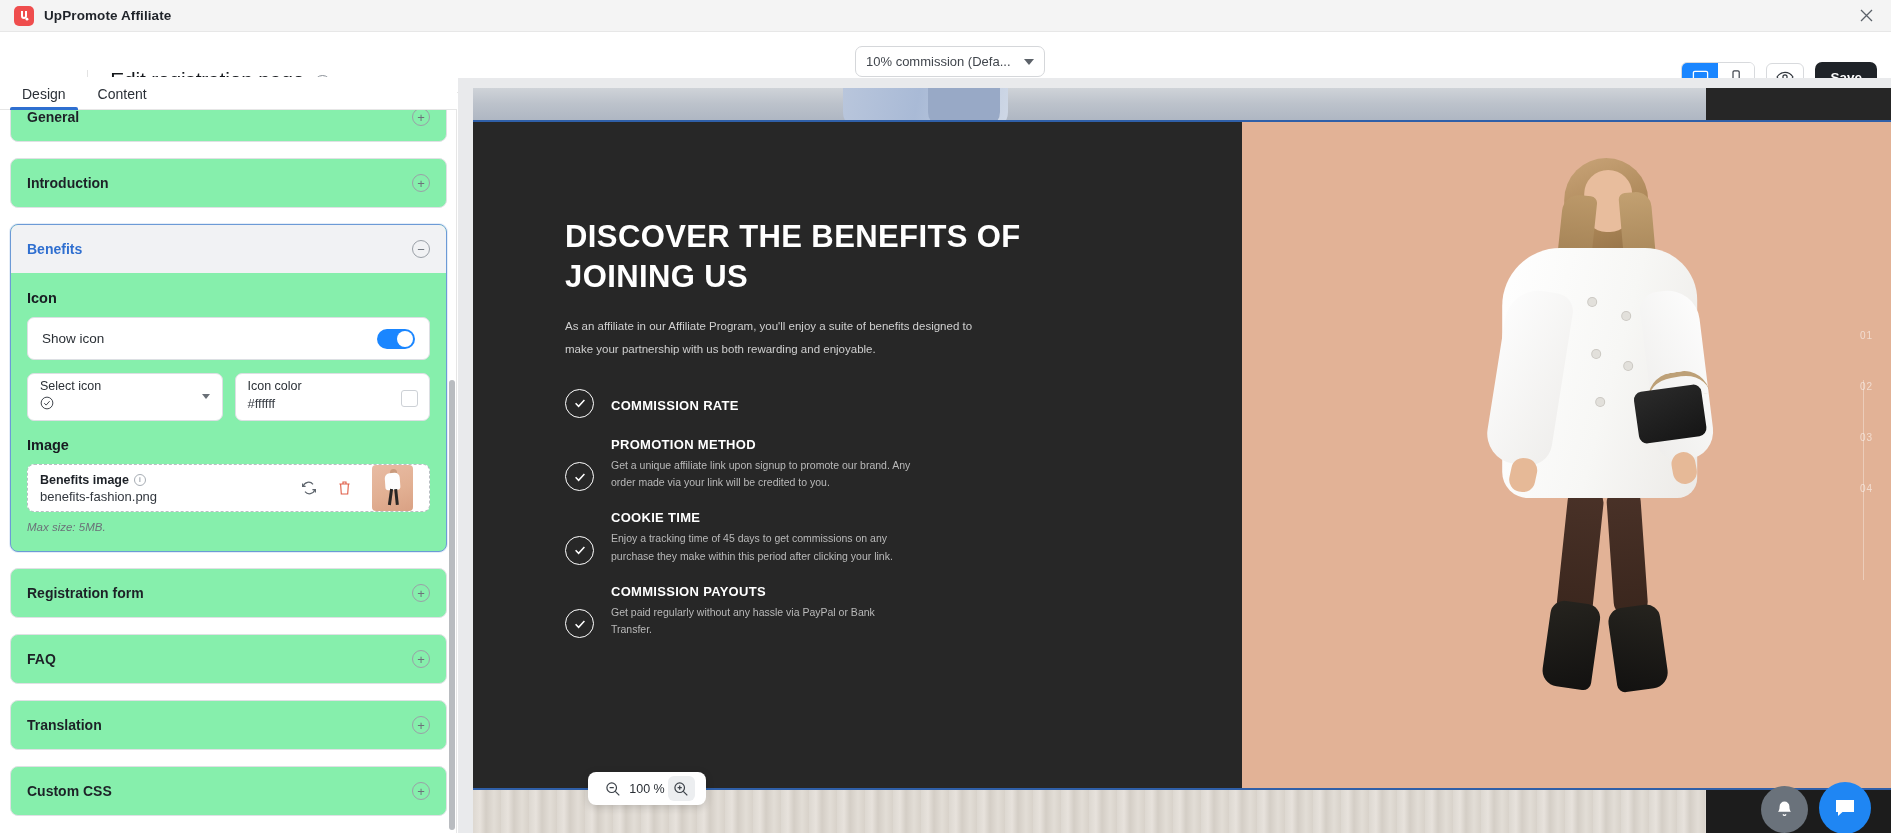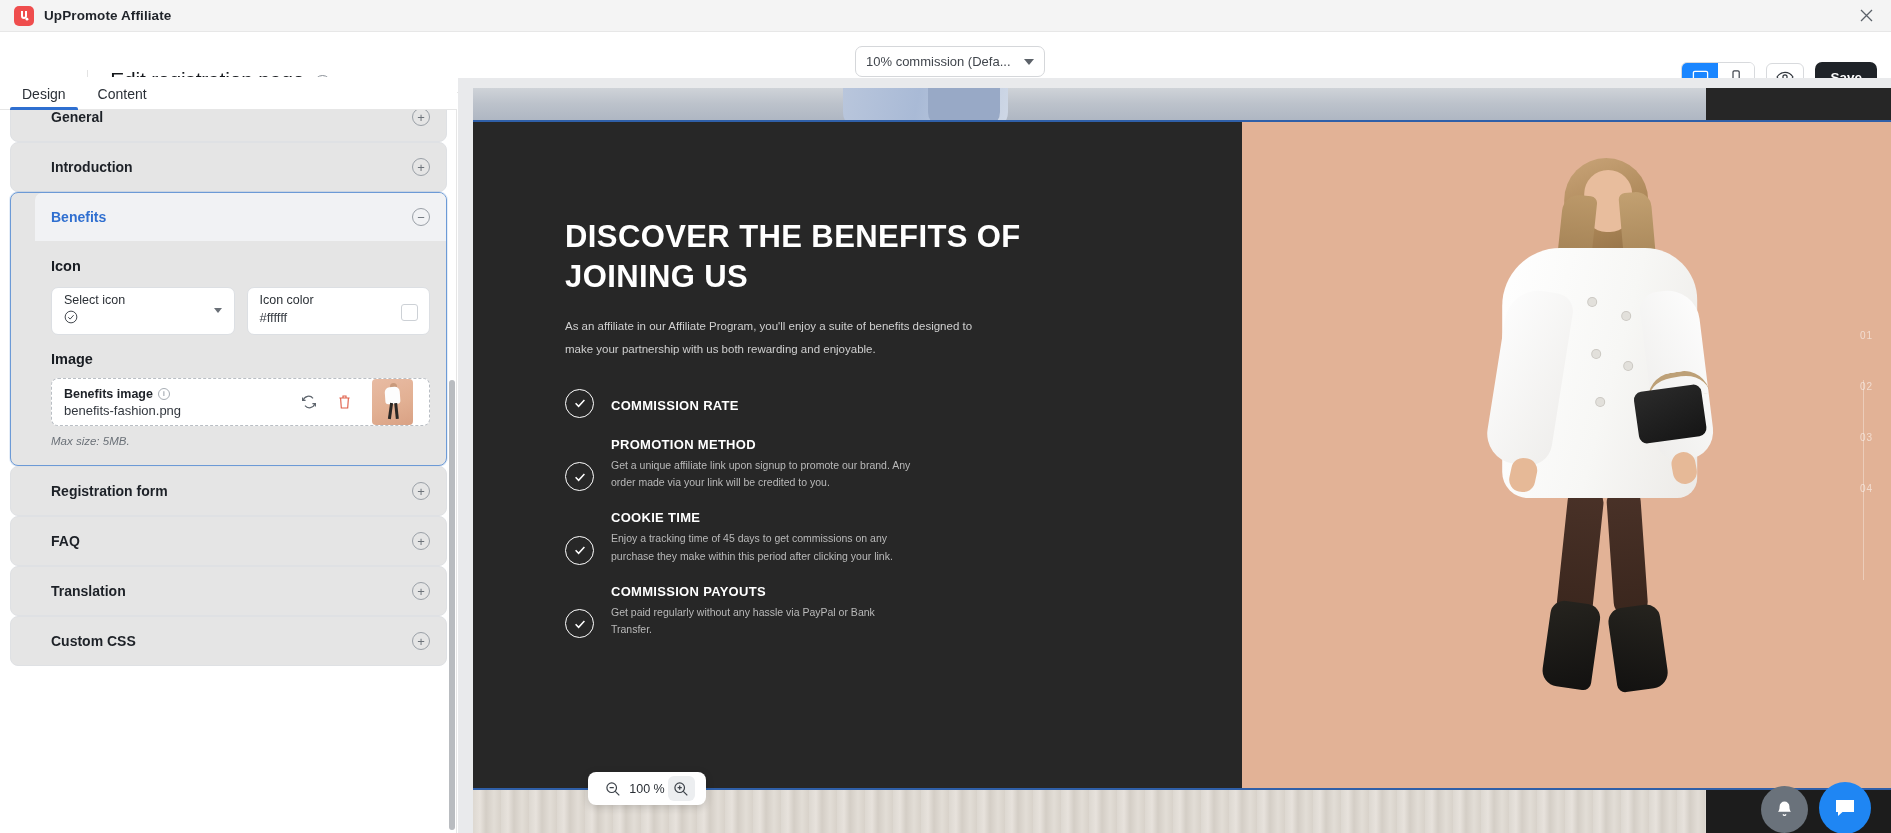--- a/index.html
+++ b/index.html
@@ -99,23 +99,22 @@
     height: 3px; background: #2f6fd0; border-radius: 2px 2px 0 0;
   }
 
   
   .sidebar {
     position: absolute; left: 0; top: 110px; width: 457px; height: 723px;
     background: #fff; overflow: hidden; border-right: 1px solid #e6e6e6;
   }
   .sb-inner { position: absolute; left: 0; top: -18px; width: 457px; padding: 0 10px; }
   .panel {
-    border: 1px solid #dfe1e4; border-radius: 8px; background: #e5e5e5;
-    margin-bottom: 0;
-    padding-left: 24px;
+    border: 1px solid #dfe1e4; border-radius: 8px; background: #86efac;
+    margin-bottom: 16px;
   }
   .panel-head {
     height: 48px; display: flex; align-items: center; padding: 0 16px; cursor: pointer;
   }
   .panel-title { font-size: 14px; font-weight: bold; color: #1d2127; }
   .panel-toggle {
     margin-left: auto; width: 18px; height: 18px; border-radius: 50%;
     border: 1.3px solid #9aa0a7; color: #6d737a; font-size: 13px; line-height: 1;
     display: flex; align-items: center; justify-content: center; flex: none;
   }
@@ -467,20 +466,26 @@
 
       <div class="panel open">
         <div class="panel-head">
           <span class="panel-title">Benefits</span>
           <span class="panel-toggle">−</span>
         </div>
         <div class="panel-body">
 
           <div class="section-label">Icon</div>
 
+          <div class="field-box">
+            <span class="fb-label">Show icon</span>
+            <span class="toggle">
+                <span class="knob"></span>
+              </span>
+          </div>
 
           <div class="two-col">
             <div class="combo">
               <div class="clabel">Select icon</div>
               <svg class="check-mini" viewBox="0 0 16 16" aria-hidden="true">
                 <circle cx="8" cy="8" r="6.7" stroke="#3a3f46" stroke-width="1.1" fill="none"></circle>
                 <path d="M4.9 8.2l2.1 2.2 4-4.5" stroke="#3a3f46" stroke-width="1.1" fill="none"></path>
               </svg>
               <span class="ccaret"></span>
             </div>

